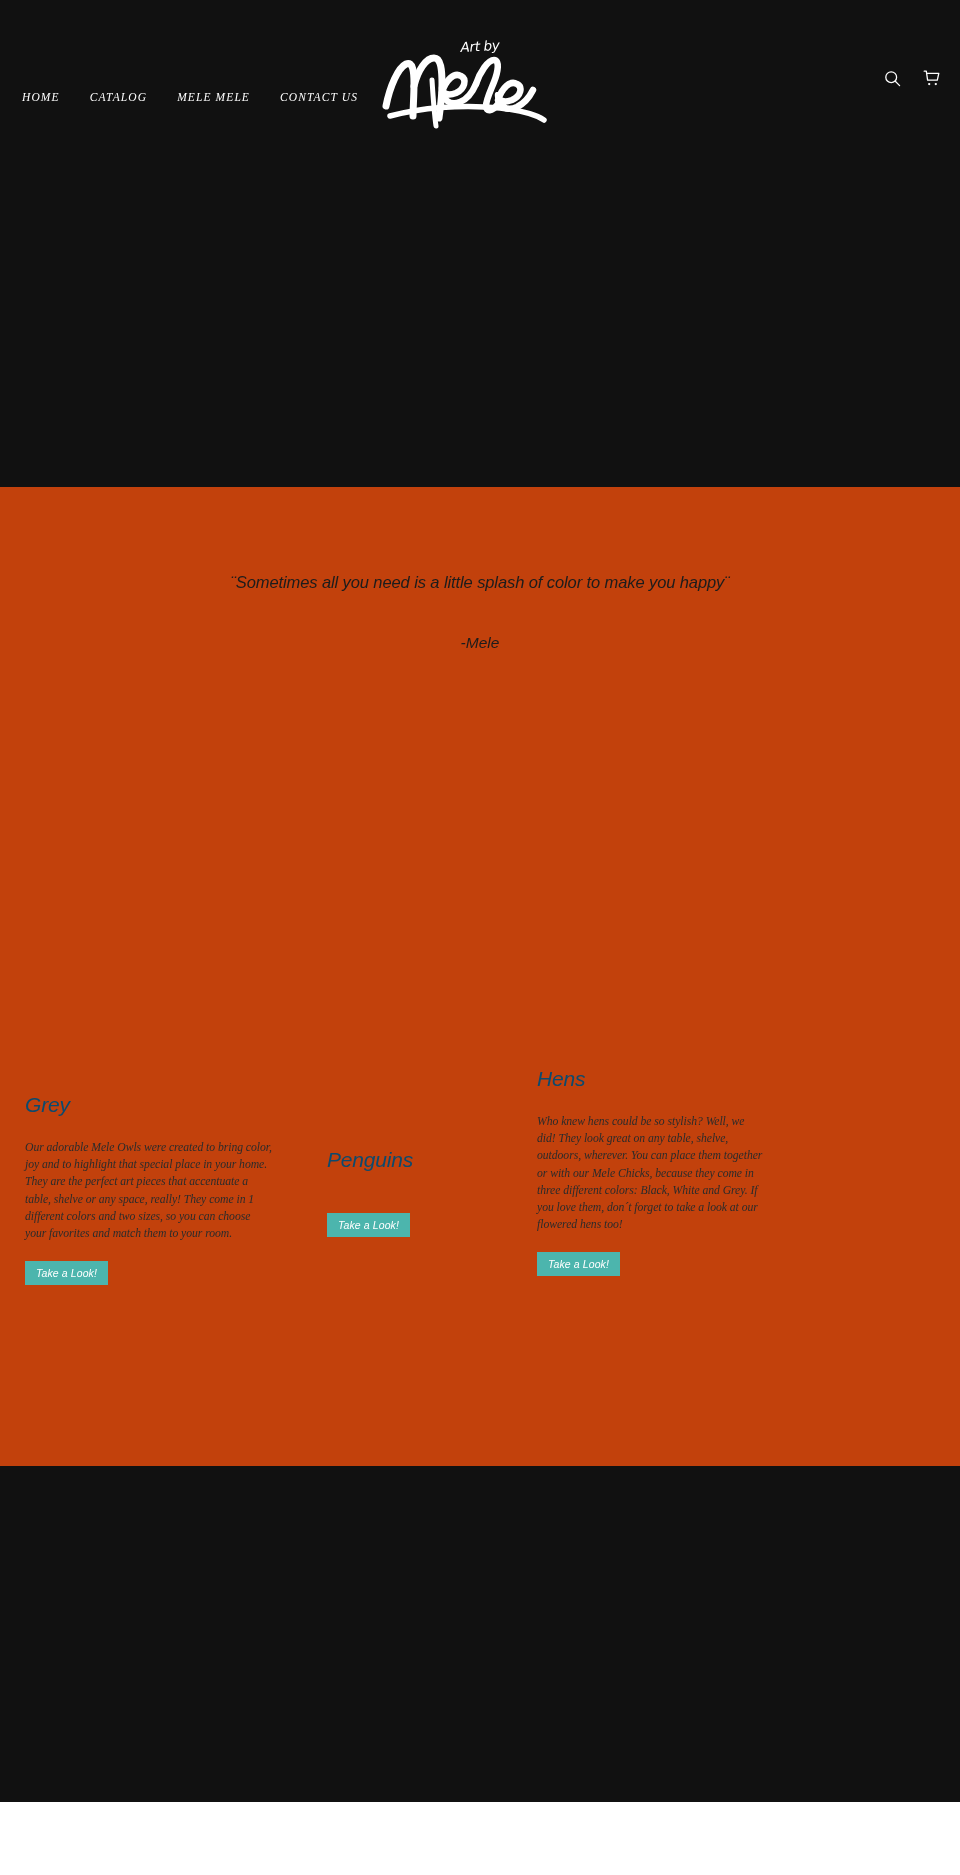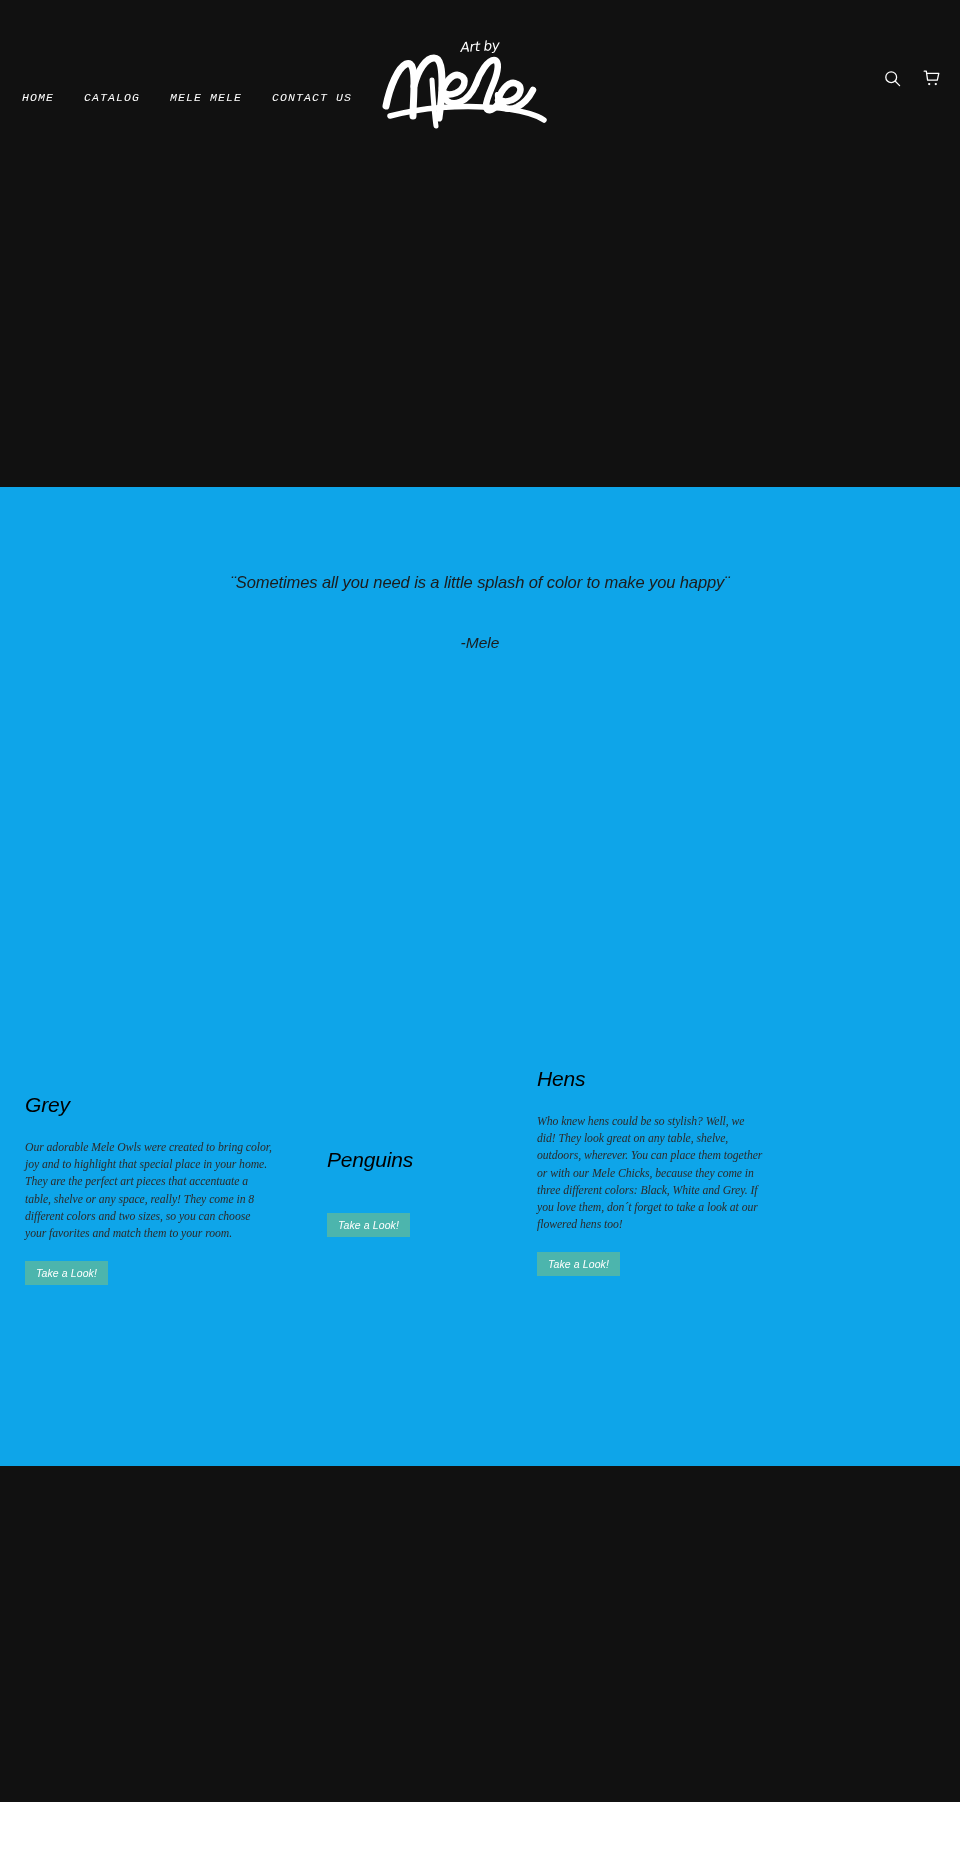--- a/index.html
+++ b/index.html
@@ -34,21 +34,21 @@
     position: absolute;
     left: 22px;
     top: 87px;
     display: flex;
     align-items: center;
     gap: 0px;
   }
 
   .nav-link {
     color: #ffffff;
-    font-family: Liberation Mono, monospace;
+    font-family: Liberation Serif, serif;
     font-style: italic;
     font-size: 11.5px;
     letter-spacing: 1.1px;
     text-decoration: none;
     white-space: nowrap;
     padding: 4px 0;
     margin-right: 30px;
     cursor: pointer;
   }
   .nav-link:last-child { margin-right: 13px; }
@@ -100,21 +100,21 @@
     cursor: pointer;
     background: none; border: none;
   }
 
   
   .mid {
     position: absolute;
     top: 487px; left: 0;
     width: 960px;
     height: 979px;
-    background: #0ea5e9;
+    background: #c2410c;
   }
 
   .quote-wrap {
     position: absolute;
     top: 84px;
     left: 0;
     width: 960px;
     text-align: center;
   }
   .quote-text {
@@ -137,21 +137,21 @@
   .products { position: absolute; top: 0; left: 0; width: 960px; height: 979px; }
 
   .prod-col { position: absolute; }
   .prod-owls     { left: 25px;  top: 1093px; width: 248px; }
   .prod-penguins { left: 287px; top: 1148px; width: 230px; margin-left: 40px; }
   .prod-hens     { left: 537px; top: 1067px; width: 228px; }
 
   .prod-col-inner { position: relative; }
 
   .prod-title {
-    color: #000000;
+    color: #0c4a6e;
     font-family: "Liberation Sans", sans-serif;
     font-style: italic;
     font-weight: 400;
     font-size: 21px;
     letter-spacing: -0.2px;
     margin-bottom: 22px;
   }
   .prod-body {
     color: #2b2b2b;
     font-family: Liberation Serif, serif;
@@ -254,21 +254,21 @@
       <div class="quote-text">¨Sometimes all you need is a little splash of color to make you happy¨</div>
       <div class="quote-author">-Mele</div>
     </div>
   </div>
 
   <div class="products">
 
     <div class="prod-col prod-owls">
       <div class="prod-col-inner">
         <div class="prod-title">Grey</div>
-        <div class="prod-body">Our adorable Mele Owls were created to bring color, joy and to highlight that special place in your home. They are the perfect art pieces that accentuate a table, shelve or any space, really! They come in 8 different colors and two sizes, so you can choose your favorites and match them to your room.</div>
+        <div class="prod-body">Our adorable Mele Owls were created to bring color, joy and to highlight that special place in your home. They are the perfect art pieces that accentuate a table, shelve or any space, really! They come in 1 different colors and two sizes, so you can choose your favorites and match them to your room.</div>
         <a class="take-look" href="#">Take a Look!</a>
       </div>
     </div>
 
     <div class="prod-col prod-penguins">
       <div class="prod-col-inner">
         <div class="prod-title">Penguins</div>
         <a class="take-look" href="#">Take a Look!</a>
       </div>
     </div>

